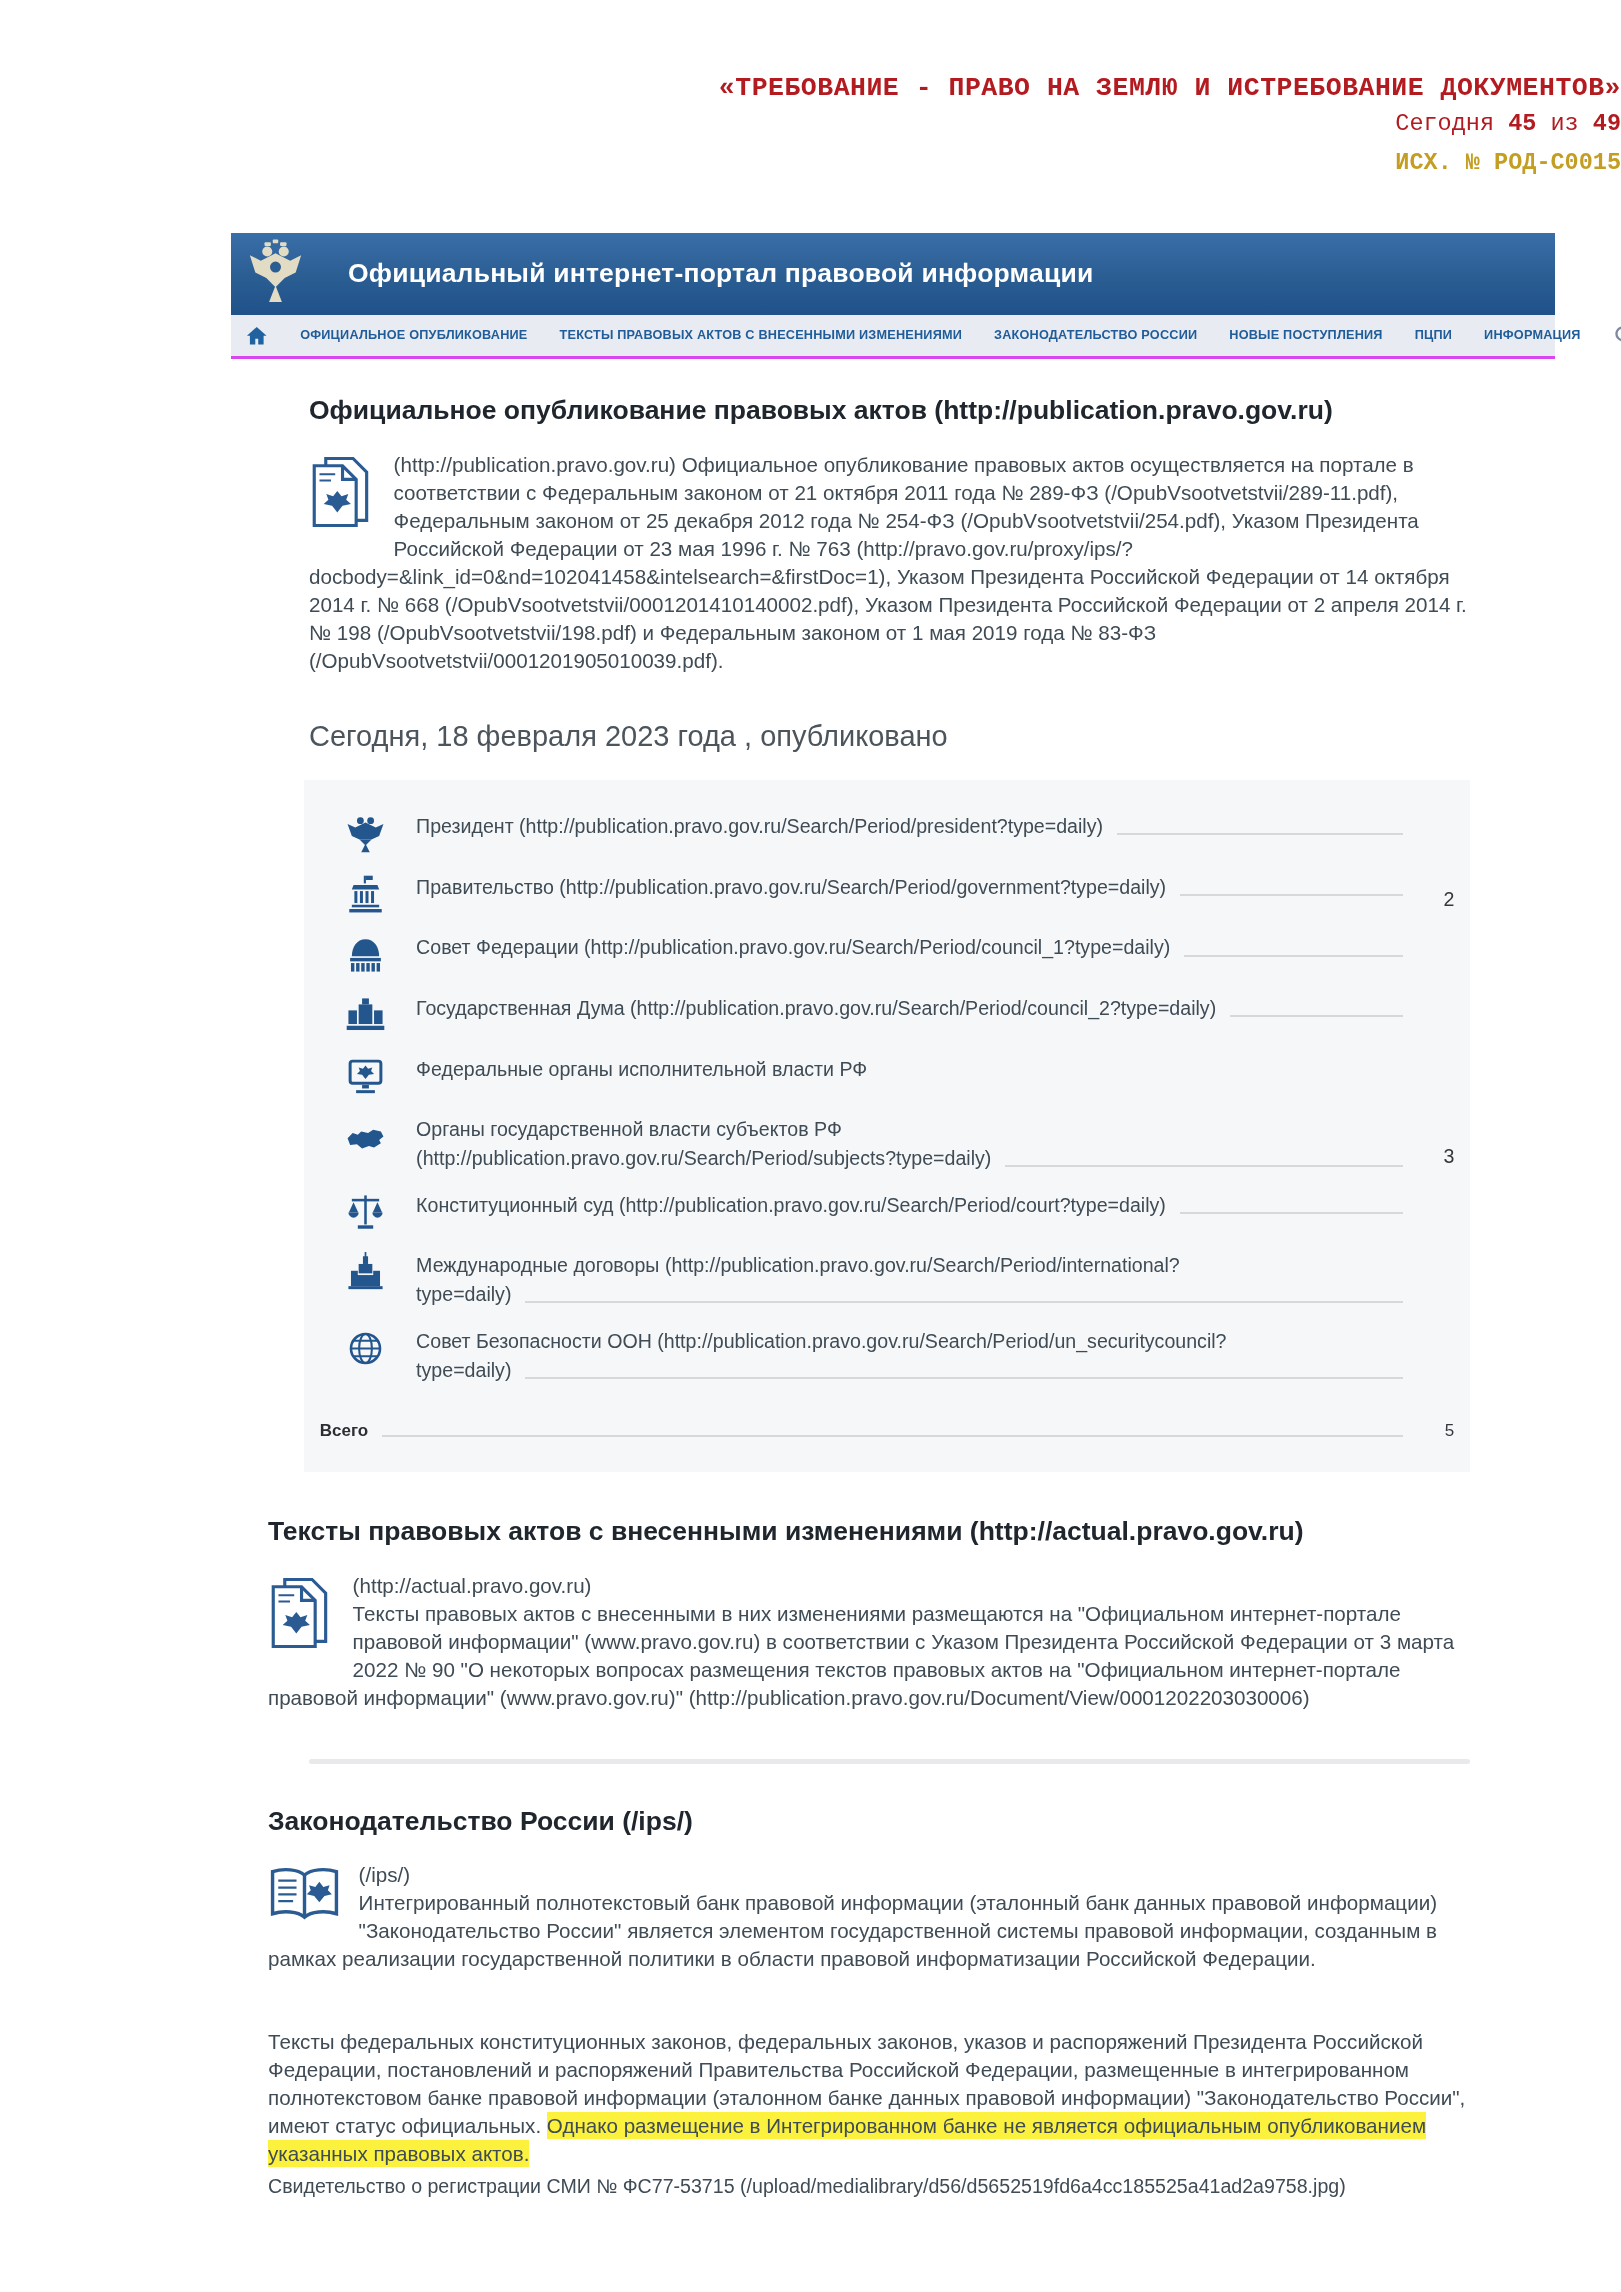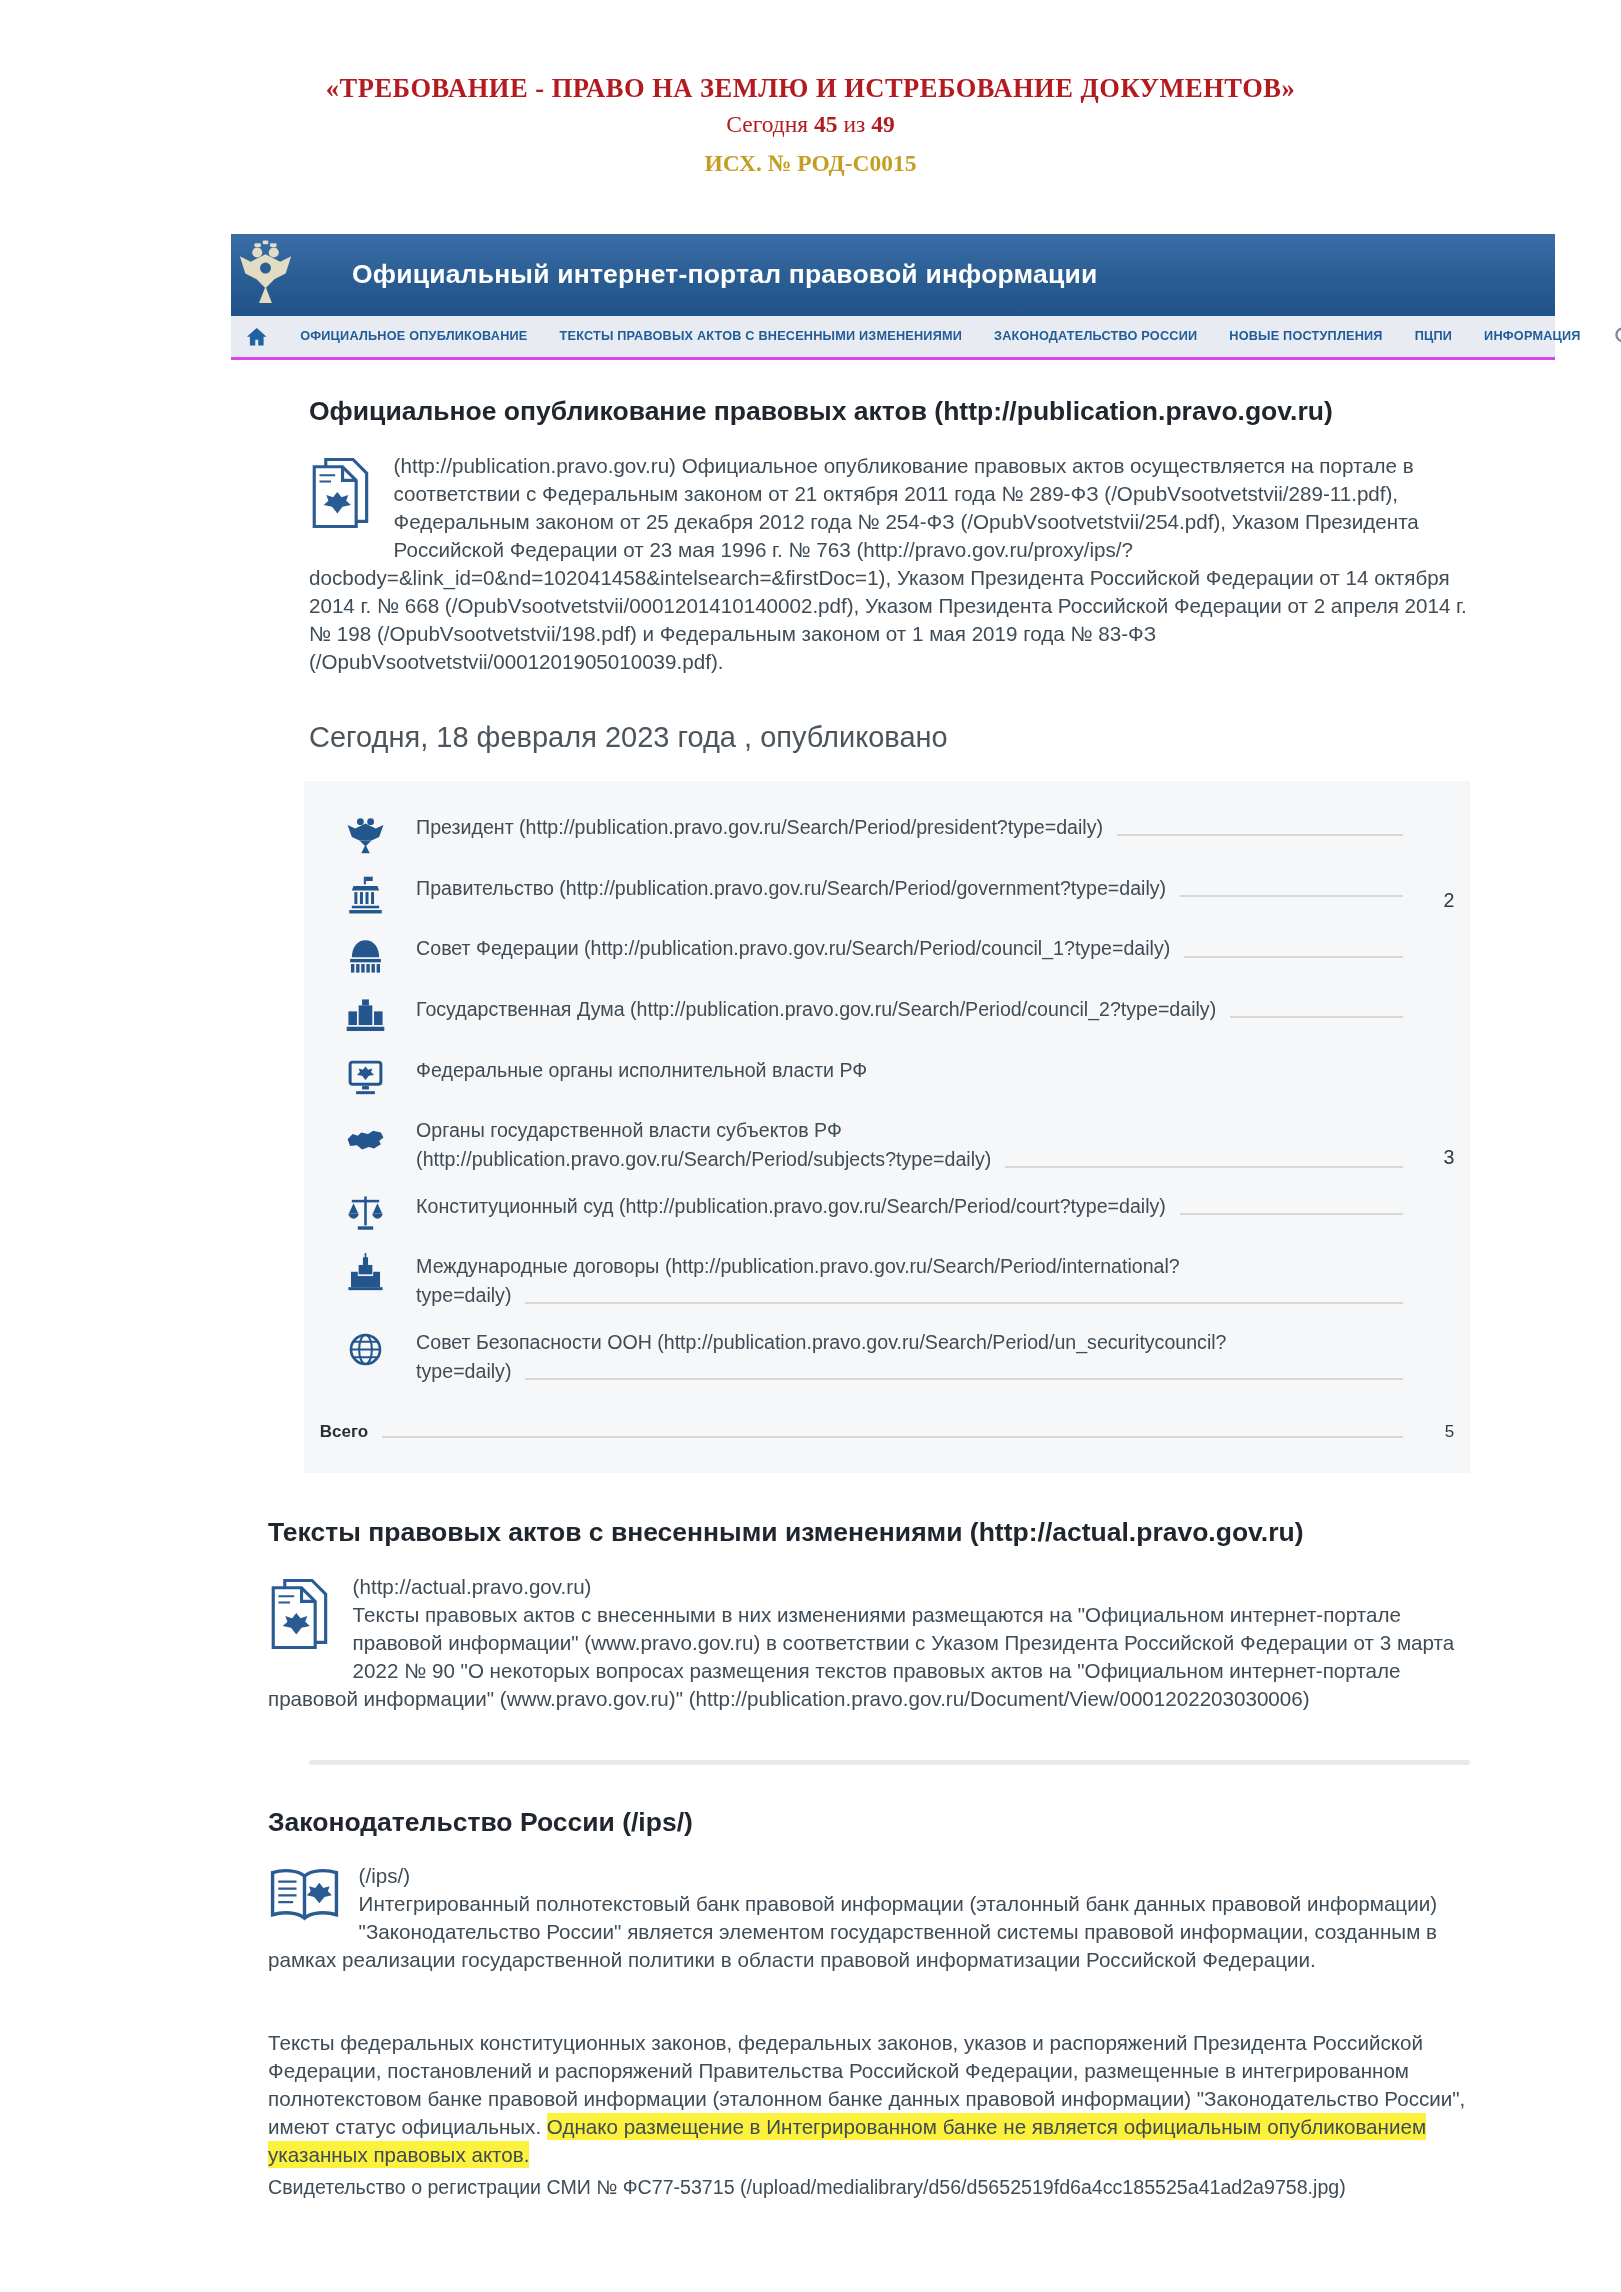--- a/index.html
+++ b/index.html
@@ -2,29 +2,29 @@
 <html><head>
 <meta charset="utf-8">
 <style>
   html,body{margin:0;padding:0;}
   body{
     width:1621px;height:2293px;background:#ffffff;overflow:hidden;
     font-family:"Liberation Sans","DejaVu Sans",sans-serif;
     -webkit-font-smoothing:antialiased;
   }
   
-  .doc-header{padding-top:73px;text-align:center;font-family:Liberation Serif, serif;}
+  .doc-header{padding-top:73px;text-align:right;font-family:Liberation Mono, monospace;}
   .doc-title{font-size:26.5px;font-weight:700;color:#b31b20;letter-spacing:0.5px;}
   .doc-pageline{font-size:23.5px;color:#b31b20;margin-top:6.9px;}
   .doc-pageline b{font-weight:700;}
   .doc-ref{font-size:23.5px;font-weight:700;color:#c49e22;margin-top:12px;}
   
   .shot{margin:57px 0 0 231px;width:1324px;background:#ffffff;}
   .masthead{
-    height:82px;display:flex;align-items:center;gap:59px;padding-left:7px;
+    height:82px;display:flex;align-items:center;gap:45px;padding-left:17px;
     background:linear-gradient(180deg,#3a6ea8 0%,#2a5d92 55%,#20528a 100%);
   }
   .emblem{width:55px;height:71px;flex:0 0 auto;}
   .masthead-title{color:#ffffff;font-size:26.5px;font-weight:700;letter-spacing:0.2px;}
   
   .nav{
     height:41px;background:#e8ebf1;border-bottom:3px solid #d946ef;
     display:flex;align-items:center;gap:32px;padding:0 21.6px 0 13.7px;
   }
   .nav-home{width:23.5px;height:23.5px;flex:0 0 auto;cursor:pointer;}

